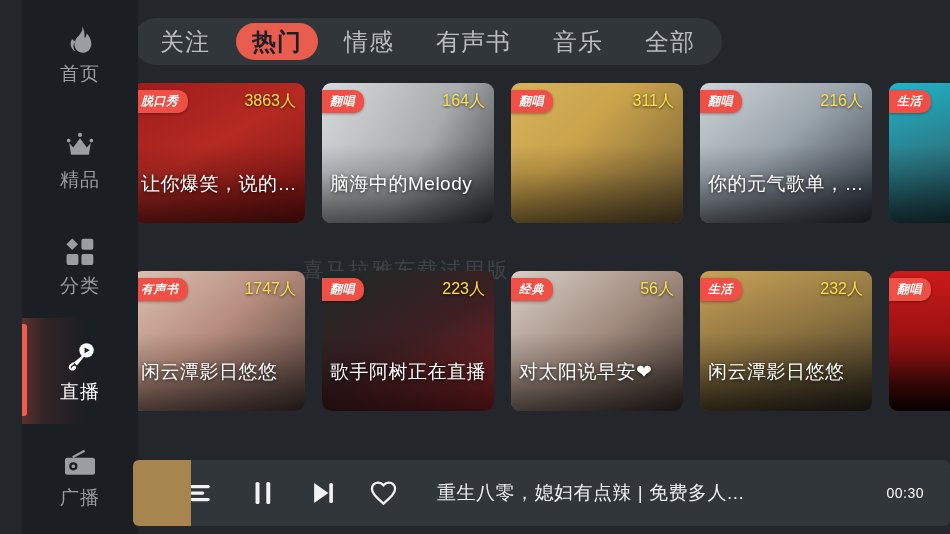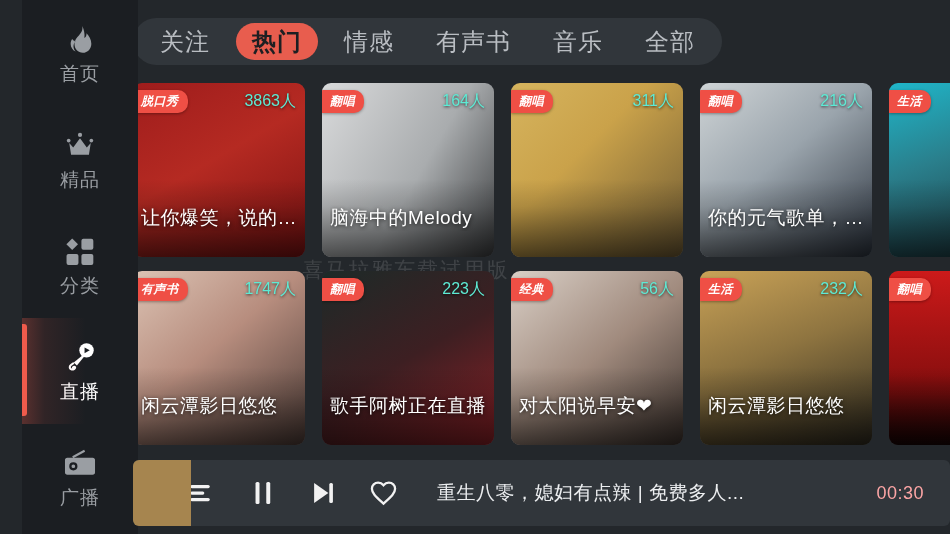--- a/index.html
+++ b/index.html
@@ -86,21 +86,21 @@
     width:817px; height:363px;
     overflow:hidden;
     z-index:2;
   }
   .row { position:absolute; left:0; width:1100px; height:170px; display:flex; gap:17px; }
   .row.r1 { top:0; }
   .row.r2 { top:188px; }
 
   .card {
     position:relative;
-    width:172px; height:174px;
+    width:172px; height:140px;
     border-radius:9px;
     overflow:hidden;
     flex:0 0 172px;
     background:#2c3036;
     cursor:pointer;
     padding-left:40px;
   }
   .card .art { position:absolute; inset:0; }
   .card .shade {
     position:absolute; left:0; right:0; bottom:0; height:78px;
@@ -111,21 +111,21 @@
     background:#ef4f45;
     color:#fff; font-size:12px;
     font-style:italic; font-weight:bold;
     padding:3px 9px 3px 8px;
     border-radius:0 10px 10px 0;
     letter-spacing:0.5px;
     box-shadow:0 1px 3px rgba(0,0,0,0.35);
   }
   .card .count {
     position:absolute; right:9px; top:8px;
-    color:#5eead4; font-size:16px;
+    color:#fde047; font-size:16px;
     text-shadow:0 1px 3px rgba(0,0,0,0.7);
   }
   .card .title {
     position:absolute; left:8px; right:6px; bottom:26px;
     color:#fff; font-size:19px;
     white-space:nowrap; overflow:hidden; text-overflow:ellipsis;
     text-shadow:0 1px 4px rgba(0,0,0,0.8);
     letter-spacing:0.5px;
   }
 
@@ -153,21 +153,21 @@
   .pbtn svg { display:block; fill:#f2f2f2; }
   .pbtn.playlist { margin-left:-24px; width:66px; }
   .player .ptitle {
     flex:1 1 auto;
     color:#eceef0; font-size:19px;
     margin-left:24px;
     white-space:nowrap; overflow:hidden; text-overflow:ellipsis;
     letter-spacing:0.5px;
   }
   .player .ptime {
-    color:#fca5a5; font-size:18px;
+    color:#ffffff; font-size:14px;
     margin:0 26px 0 10px;
     flex:0 0 auto;
     letter-spacing:0.5px;
   }
 </style>
 </head>
 <body>
 
 <div id="app">
 

